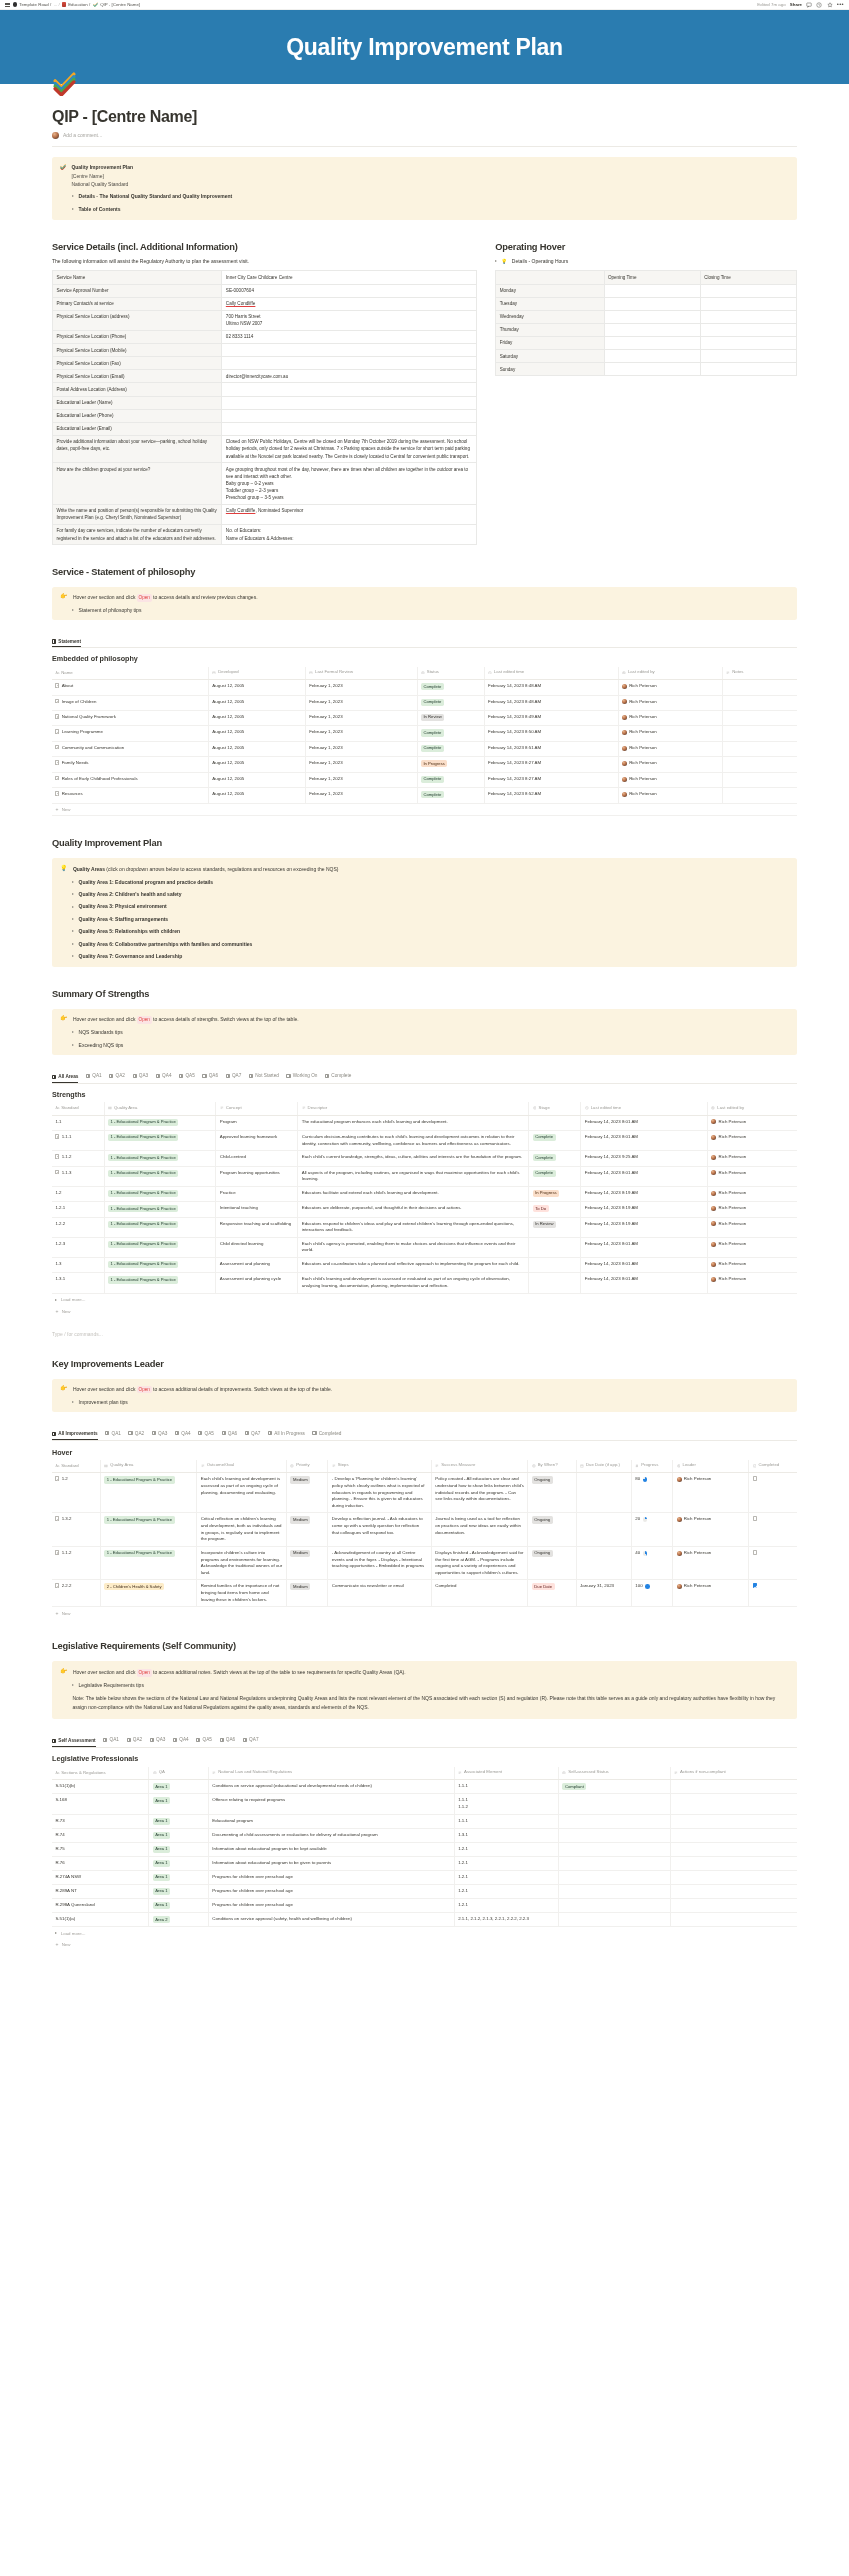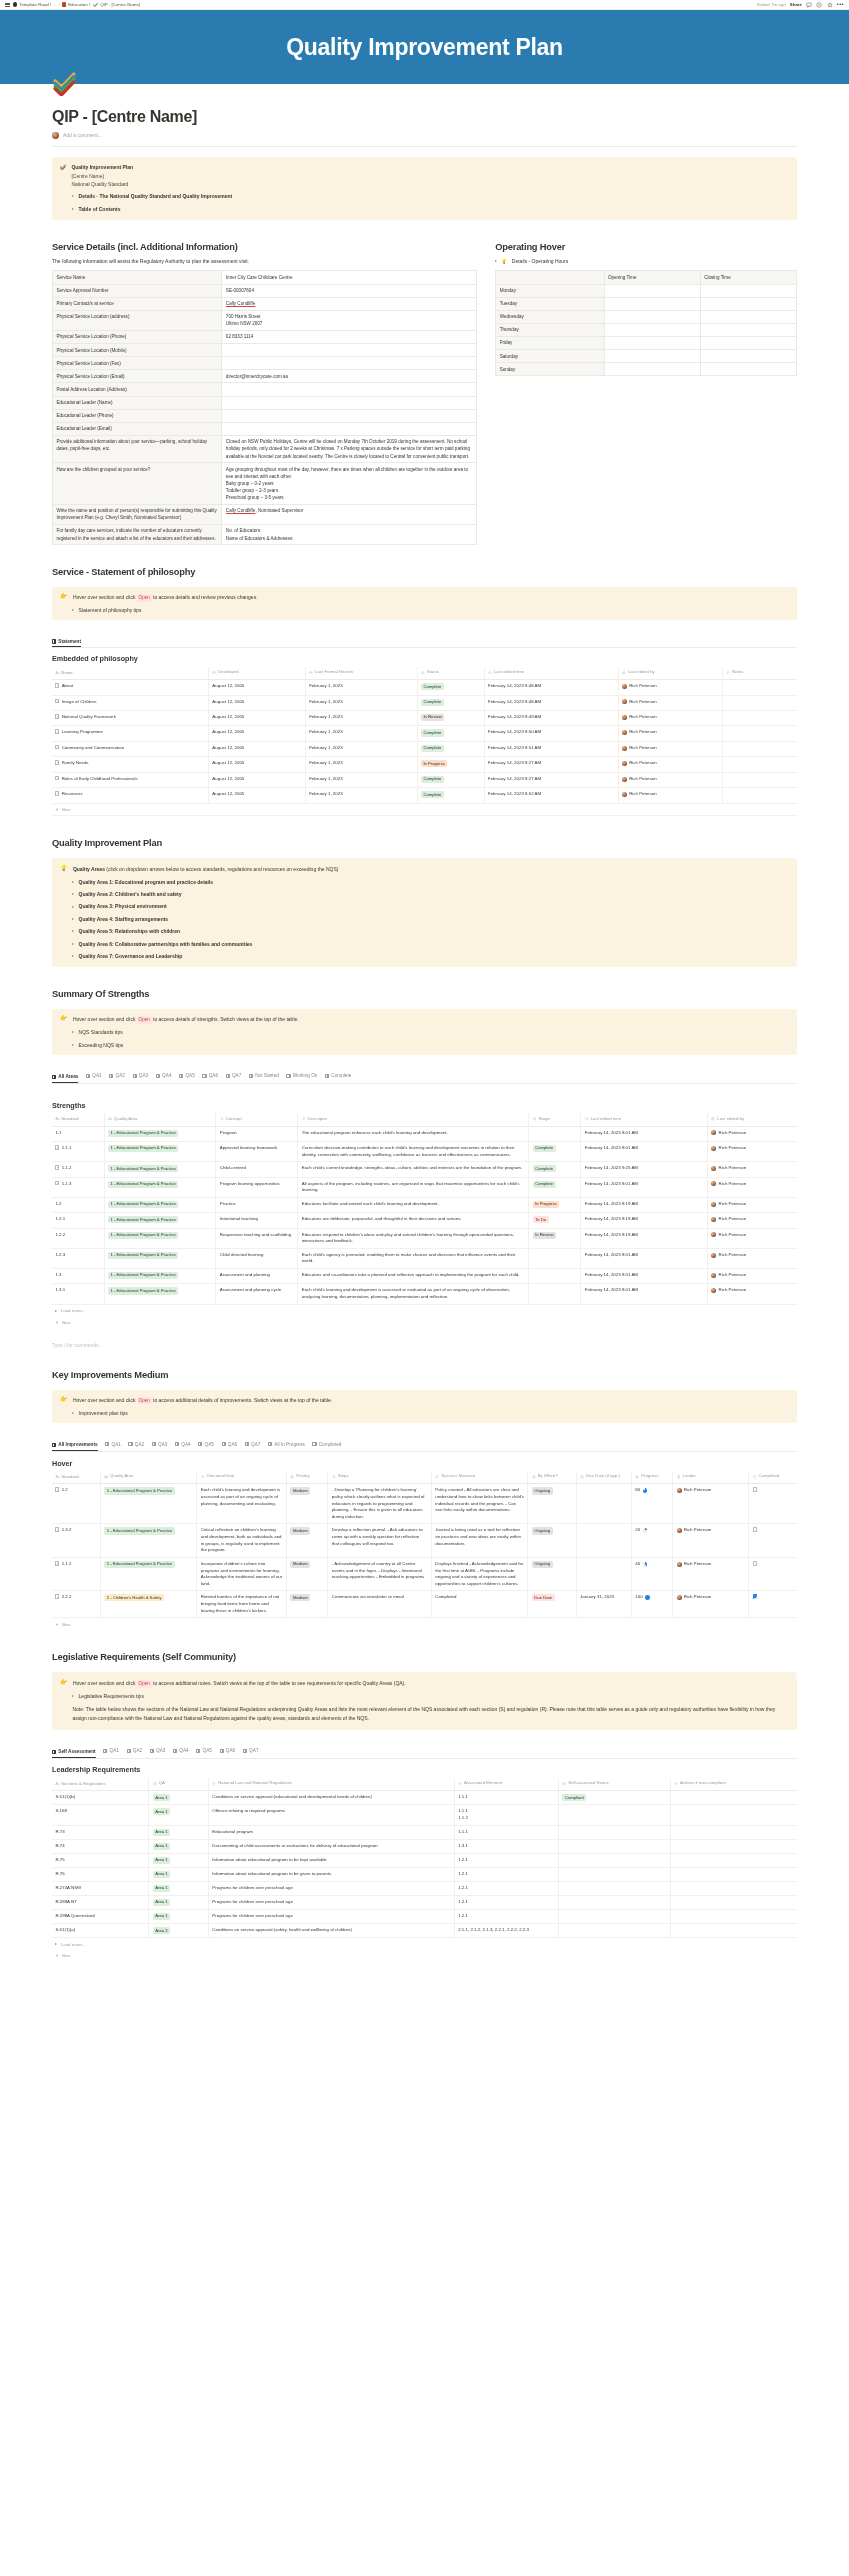--- a/index.html
+++ b/index.html
@@ -875,21 +875,21 @@
       </div>
       <div class="view-tab">
         <span class="grid-ico"></span>
         <span>Working On</span>
       </div>
       <div class="view-tab">
         <span class="grid-ico"></span>
         <span>Complete</span>
       </div>
     </div>
-  <h3 class="dbtitle" style="margin-top:17px">Strengths</h3>
+  <h3 class="dbtitle" style="margin-top:6px">Strengths</h3>
   <table class="db">
     <colgroup>
       <col style="width:7%">
         <col style="width:15%">
         <col style="width:11%">
         <col style="width:31%">
       <col style="width:7%">
         <col style="width:17%">
         <col style="width:12%">
     </colgroup>
@@ -1118,21 +1118,21 @@
   <div class="loadmore">
     <span class="tri"></span>
     <span>Load more...</span>
   </div>
   <div class="newrow" style="border-bottom:none">
     <span class="plus">+</span>
     <span>New</span>
   </div>
   <div class="ph-text">Type / for commands...</div>
 
-  <h2 class="section">Key Improvements Medium</h2>
+  <h2 class="section">Key Improvements Leader</h2>
   <div class="callout tight">
     <div class="callout-head">
       <span class="callout-emoji">👉</span>
       <div>
         <span>Hover over section and click</span>
         <span class="open-chip">Open</span>
         <span>to access additional details of improvements. Switch views at the top of the table.</span>
       </div>
     </div>
     <div class="toggle-line">
@@ -1442,21 +1442,21 @@
       </div>
       <div class="view-tab">
         <span class="grid-ico"></span>
         <span>QA6</span>
       </div>
       <div class="view-tab">
         <span class="grid-ico"></span>
         <span>QA7</span>
       </div>
     </div>
-  <h3 class="dbtitle" style="margin-top:6.8px">Leadership Requirements</h3>
+  <h3 class="dbtitle" style="margin-top:6.8px">Legislative Professionals</h3>
   <table class="db">
     <colgroup>
       <col style="width:13%">
         <col style="width:8%">
         <col style="width:33%">
       <col style="width:14%">
         <col style="width:15%">
         <col style="width:17%">
     </colgroup>
     <thead>

